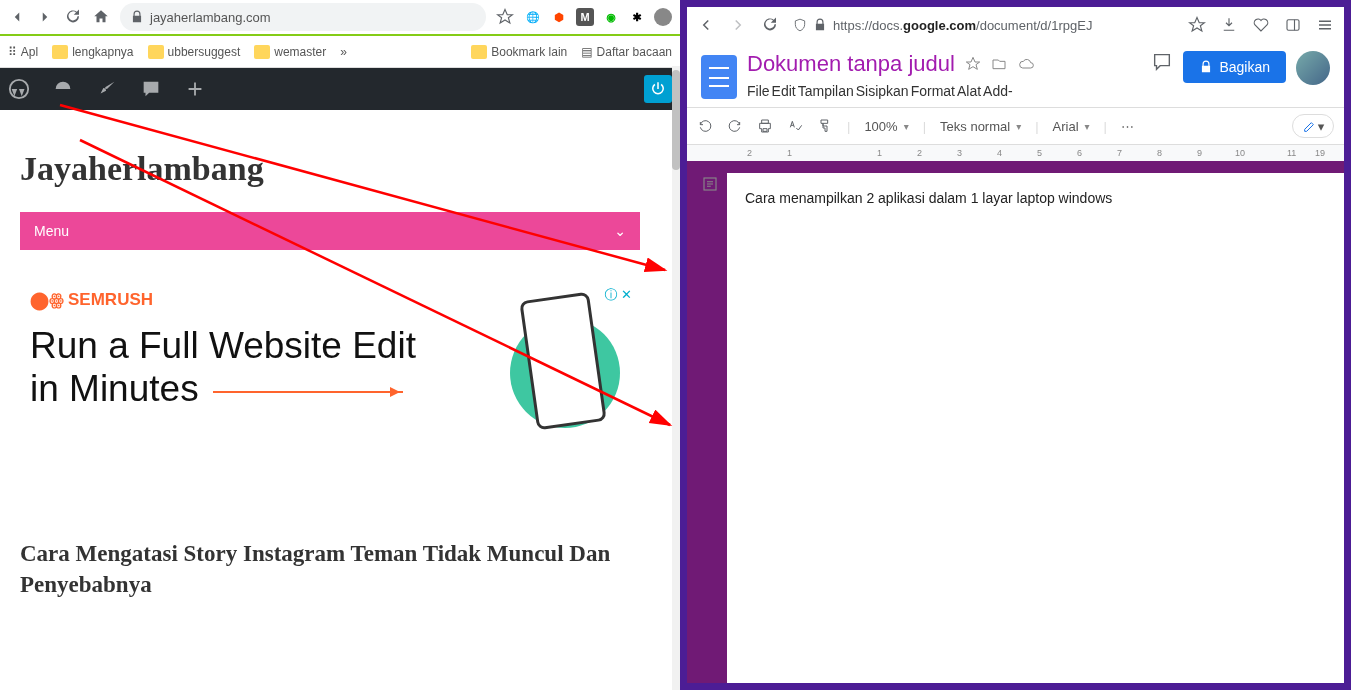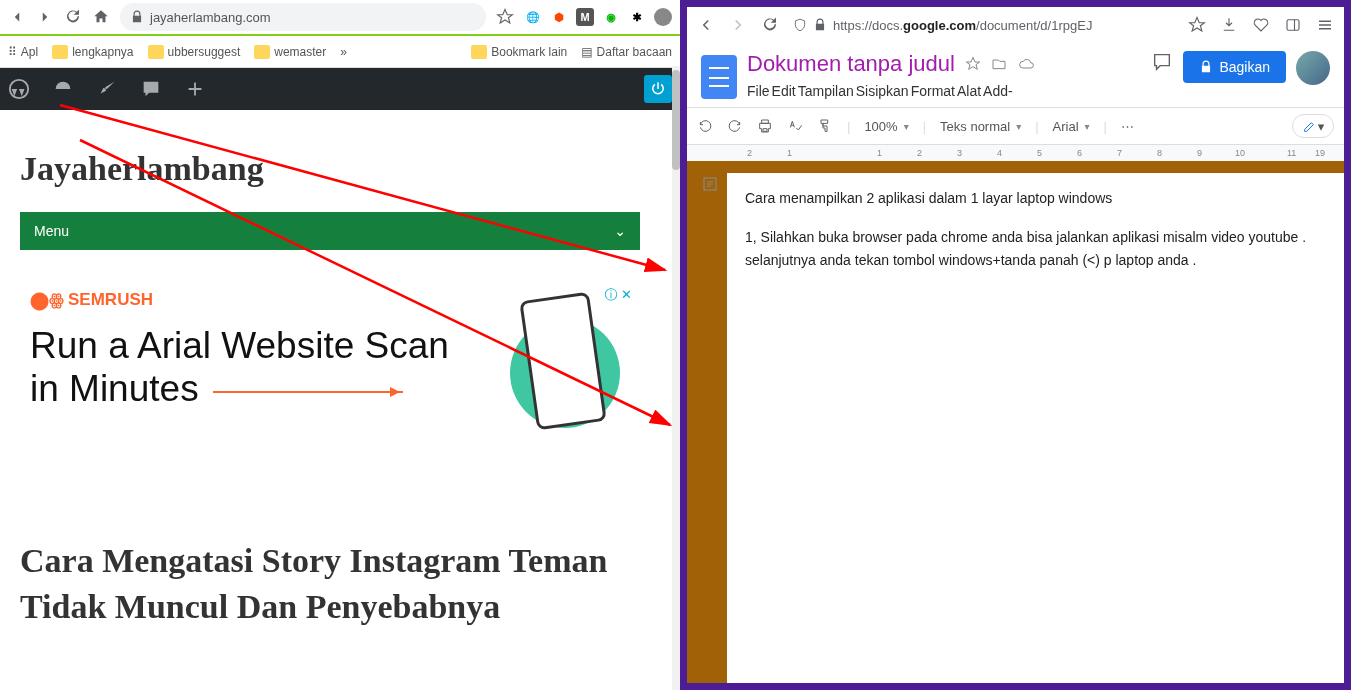--- a/index.html
+++ b/index.html
@@ -21,33 +21,33 @@
 
 
 .wp-bar{height:42px;background:#23282d;display:flex;align-items:center;padding:0 8px;gap:22px;color:#a7aaad}
 .wp-bar svg{width:22px;height:22px;fill:#a7aaad}
 .wp-power{margin-left:auto;width:28px;height:28px;background:#00a0d2;border-radius:3px;display:flex;align-items:center;justify-content:center}
 .wp-power svg{fill:#fff;width:18px;height:18px}
 
 
 .site{flex:1;padding:40px 40px 0 20px;overflow:hidden;position:relative}
 .site-title{font-size:34px;color:#333;font-family:Georgia,serif;margin-bottom:24px}
-.menu-bar{height:38px;background:#15803d;color:#fff;display:flex;align-items:center;padding:0 14px;font-size:14px;margin-bottom:28px}
+.menu-bar{height:38px;background:#ec4899;color:#fff;display:flex;align-items:center;padding:0 14px;font-size:14px;margin-bottom:28px}
 .menu-bar span{flex:1}
 .ad-box{height:180px;background:#fff;position:relative;margin-bottom:80px;padding:10px}
 .ad-box .brand{font-size:17px;font-weight:bold;color:#ff642d;display:flex;align-items:center;gap:4px}
 .ad-box .headline{font-size:37px;font-family:Georgia,serif;color:#111;line-height:1.15;margin-top:14px}
 .ad-box .headline strong{font-weight:normal}
 .ad-box .arrow{display:inline-block;width:190px;height:2px;background:#ff642d;position:relative;margin-left:14px;vertical-align:middle}
 .ad-box .arrow:after{content:'';position:absolute;right:-2px;top:-4px;border:5px solid transparent;border-left:10px solid #ff642d}
 .ad-graphic{position:absolute;right:20px;top:10px;width:120px;height:150px}
 .ad-circle{width:110px;height:110px;background:#3ec7a1;border-radius:50%;position:absolute;left:10px;top:30px}
 .ad-device{width:70px;height:130px;border:3px solid #333;border-radius:8px;background:#fff;position:absolute;left:28px;top:8px;transform:rotate(-8deg)}
 .ad-close{position:absolute;top:8px;right:8px;font-size:13px;color:#00aecd}
-.article-title{font-size:34px;color:#333;font-family:Georgia,serif;line-height:1.35}
+.article-title{font-size:23px;color:#333;font-family:Georgia,serif;line-height:1.35}
 .left-scroll{position:absolute;right:0;top:66px;bottom:0;width:8px;background:#f1f1f1}
 .left-scroll .thumb{width:8px;height:100px;background:#c1c1c1;border-radius:4px;margin-top:4px}
 
 
 .chrome-bar-r{height:36px;display:flex;align-items:center;padding:0 10px;gap:14px}
 .chrome-bar-r svg{width:18px;height:18px;fill:#5f6368}
 .url-r{flex:1;font-size:13px;color:#5f6368;display:flex;align-items:center;gap:6px}
 .url-r svg{width:14px;height:14px}
 
 .docs-header{padding:8px 14px 0 14px;display:flex;align-items:flex-start;gap:10px}
@@ -64,21 +64,21 @@
 
 .docs-toolbar{height:38px;border-top:1px solid #ddd;border-bottom:1px solid #ddd;margin-top:8px;display:flex;align-items:center;padding:0 10px;gap:14px;font-size:13px;color:#555}
 .docs-toolbar svg{width:16px;height:16px;fill:#5f6368}
 .tb-sel{display:flex;align-items:center;gap:4px}
 .tb-sel:after{content:'▾';font-size:10px;color:#888;margin-left:2px}
 .edit-pill{margin-left:auto;width:42px;height:24px;border-radius:12px;border:1px solid #ddd;display:flex;align-items:center;justify-content:center}
 
 .ruler{height:16px;background:#f8f9fa;position:relative;font-size:9px;color:#888;display:flex;align-items:center;padding-left:50px}
 .ruler span{position:absolute}
 
-.docs-body{flex:1;background:#a16207;display:flex;overflow:hidden}
+.docs-body{flex:1;background:#701a75;display:flex;overflow:hidden}
 .outline-icon{width:40px;padding:14px;color:#888}
 .outline-icon svg{width:18px;height:18px;fill:#888}
 .page{flex:1;background:#fff;margin:12px 0 0 0;padding:14px 18px;font-size:14px;line-height:1.65;color:#222}
 .page p{margin-bottom:16px}
 .page .ul{text-decoration:underline}
 
 
 .anno{position:absolute;pointer-events:none;z-index:50}
 </style>
 </head>
@@ -167,21 +167,21 @@
   <div class="site">
     <h1 class="site-title">Jayaherlambang</h1>
     <div class="menu-bar">
         <span>Menu</span>
         <span style="flex:0">⌄</span>
       </div>
     <div class="ad-box">
       <div class="ad-close">ⓘ ✕</div>
       <div class="brand">⬤ꙮ <span>SEMRUSH</span></div>
       <div class="headline">
-        <span>Run a Arial Website Scan</span><br>
+        <span>Run a Full Website Edit</span><br>
         <strong>in Minutes</strong><span class="arrow"></span>
       </div>
       <div class="ad-graphic">
           <div class="ad-circle"></div>
           <div class="ad-device"></div>
         </div>
     </div>
     <h2 class="article-title">Cara Mengatasi Story Instagram Teman Tidak Muncul Dan Penyebabnya</h2>
   </div>
   <div class="left-scroll">
@@ -316,21 +316,20 @@
 
   <div class="docs-body">
     <div class="outline-icon">
       <svg viewBox="0 0 24 24">
           <rect x="4" y="4" width="16" height="16" fill="none" stroke="#888" stroke-width="1.5"></rect>
           <path d="M8 9h8M8 12h8M8 15h5" stroke="#888" stroke-width="1.5"></path>
         </svg>
     </div>
     <div class="page">
       <p>Cara menampilkan 2 aplikasi dalam 1 layar laptop windows</p>
-      <p>1, Silahkan buka browser pada chrome anda bisa jalankan aplikasi misalm video youtube . selanjutnya anda tekan tombol windows+tanda panah (&lt;) p laptop anda .</p>
     </div>
   </div>
 </div>
 
 <svg class="anno" style="left:0;top:0" width="700" height="450">
   <defs>
       <marker id="ah" markerWidth="10" markerHeight="10" refX="8" refY="3" orient="auto">
         <path d="M0,0 L9,3 L0,6 z" fill="red"></path>
       </marker>
     </defs>

